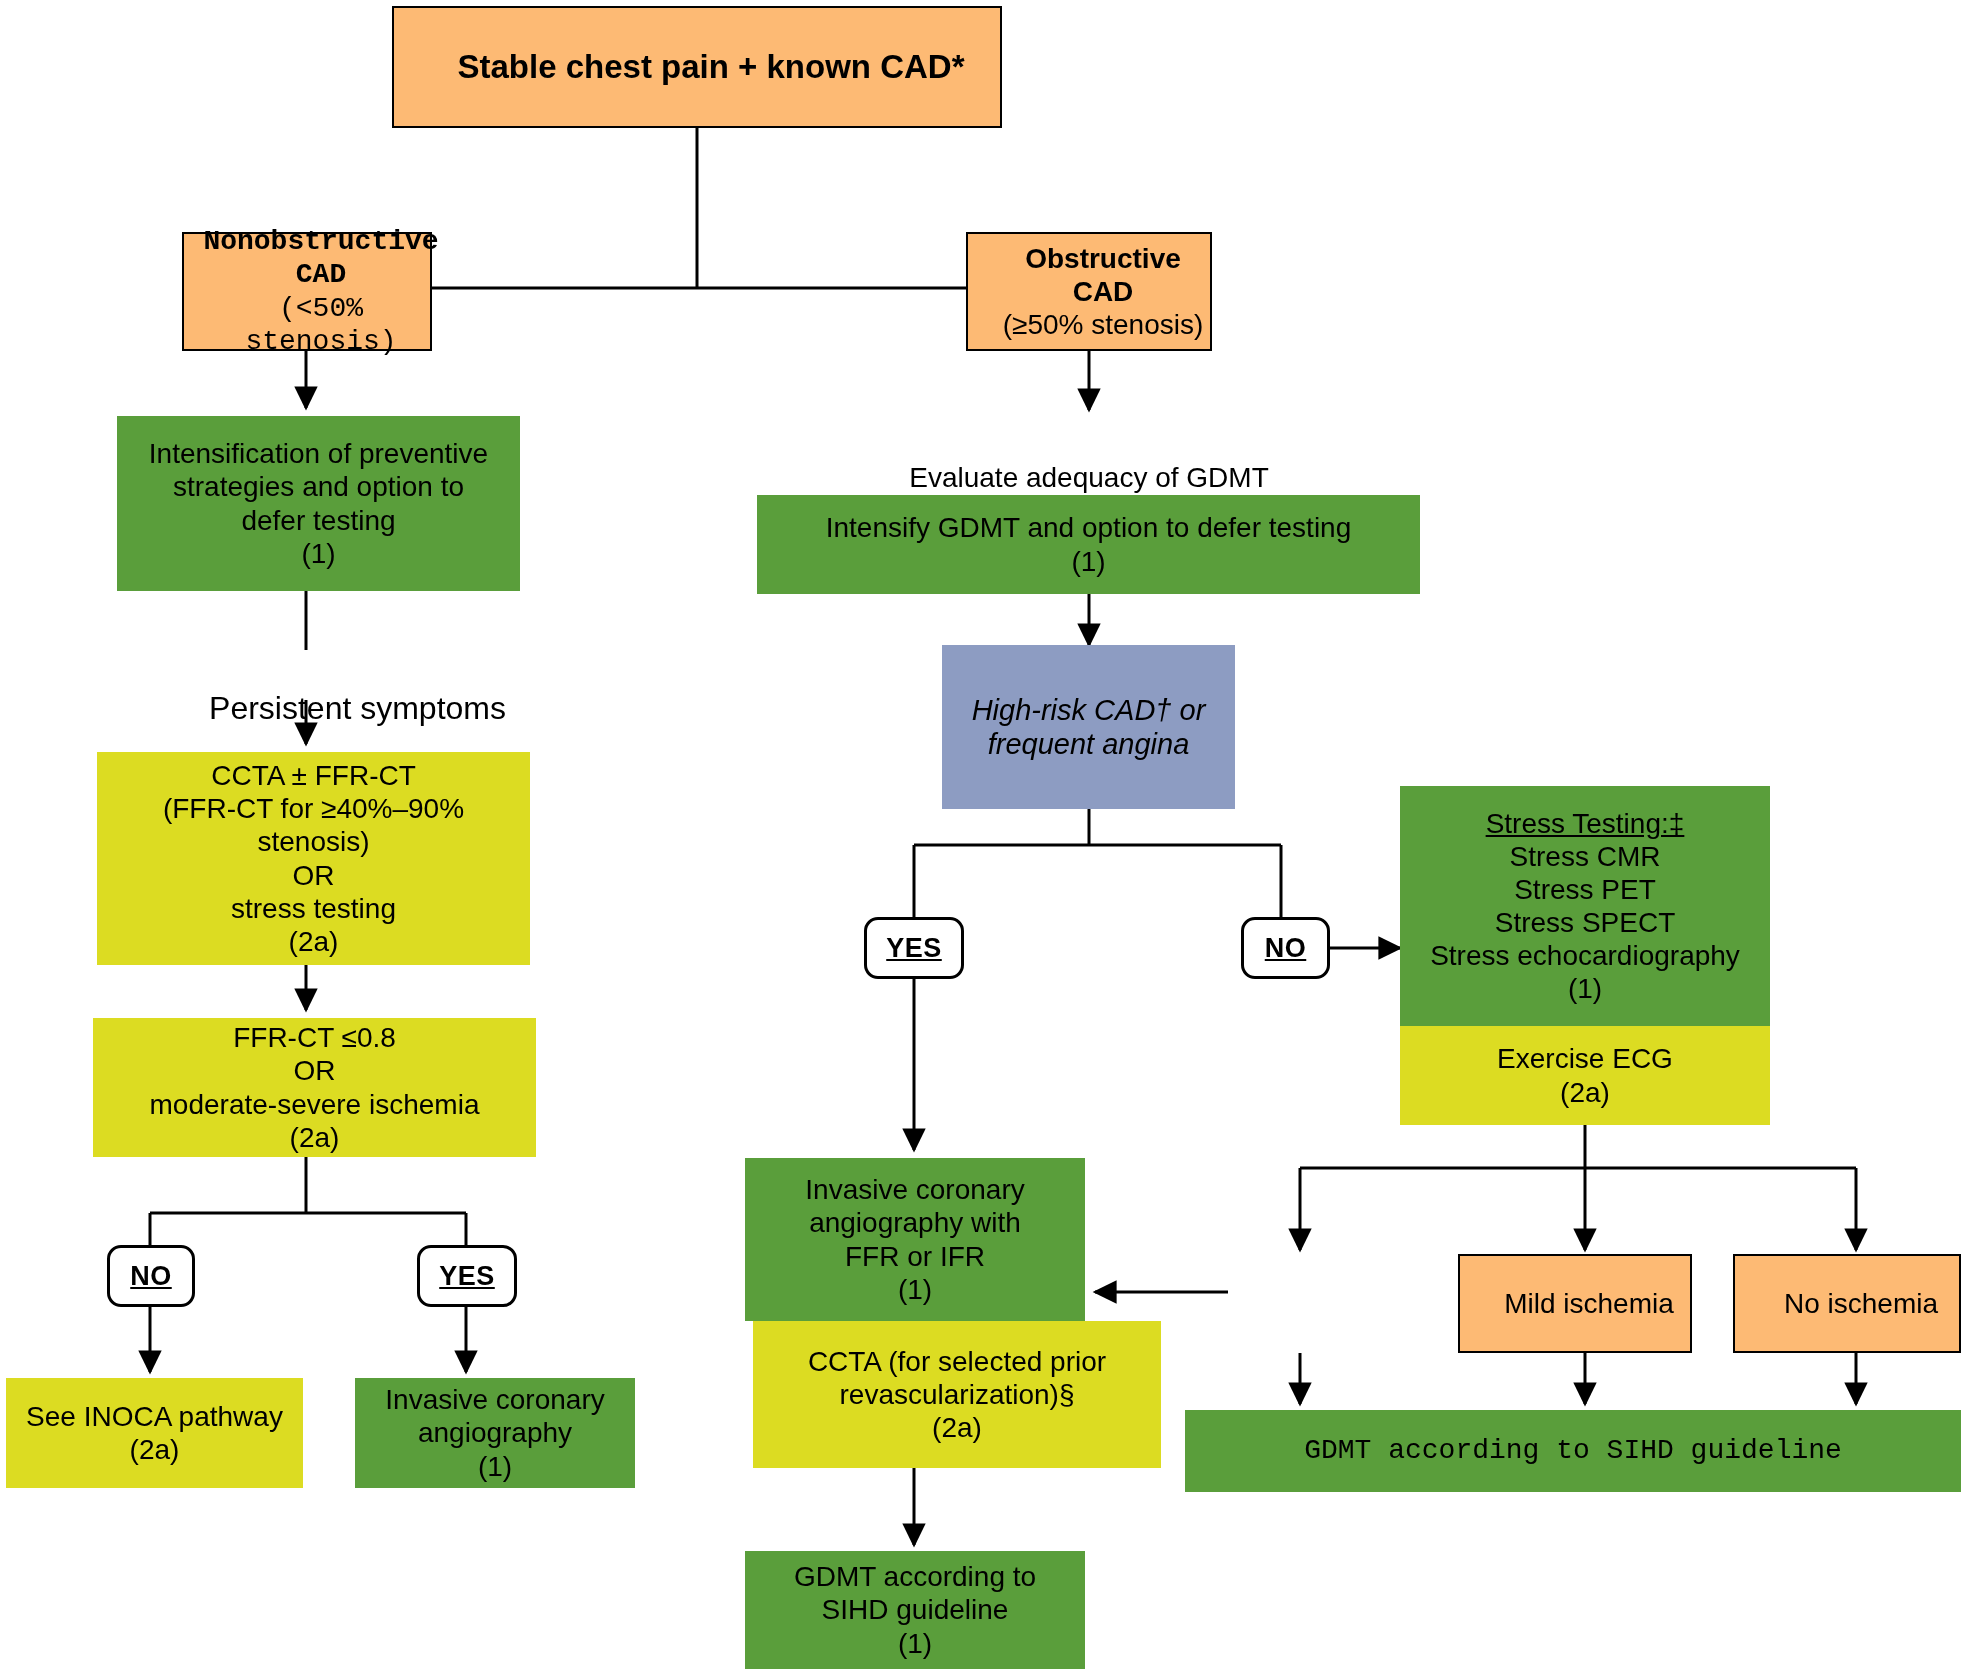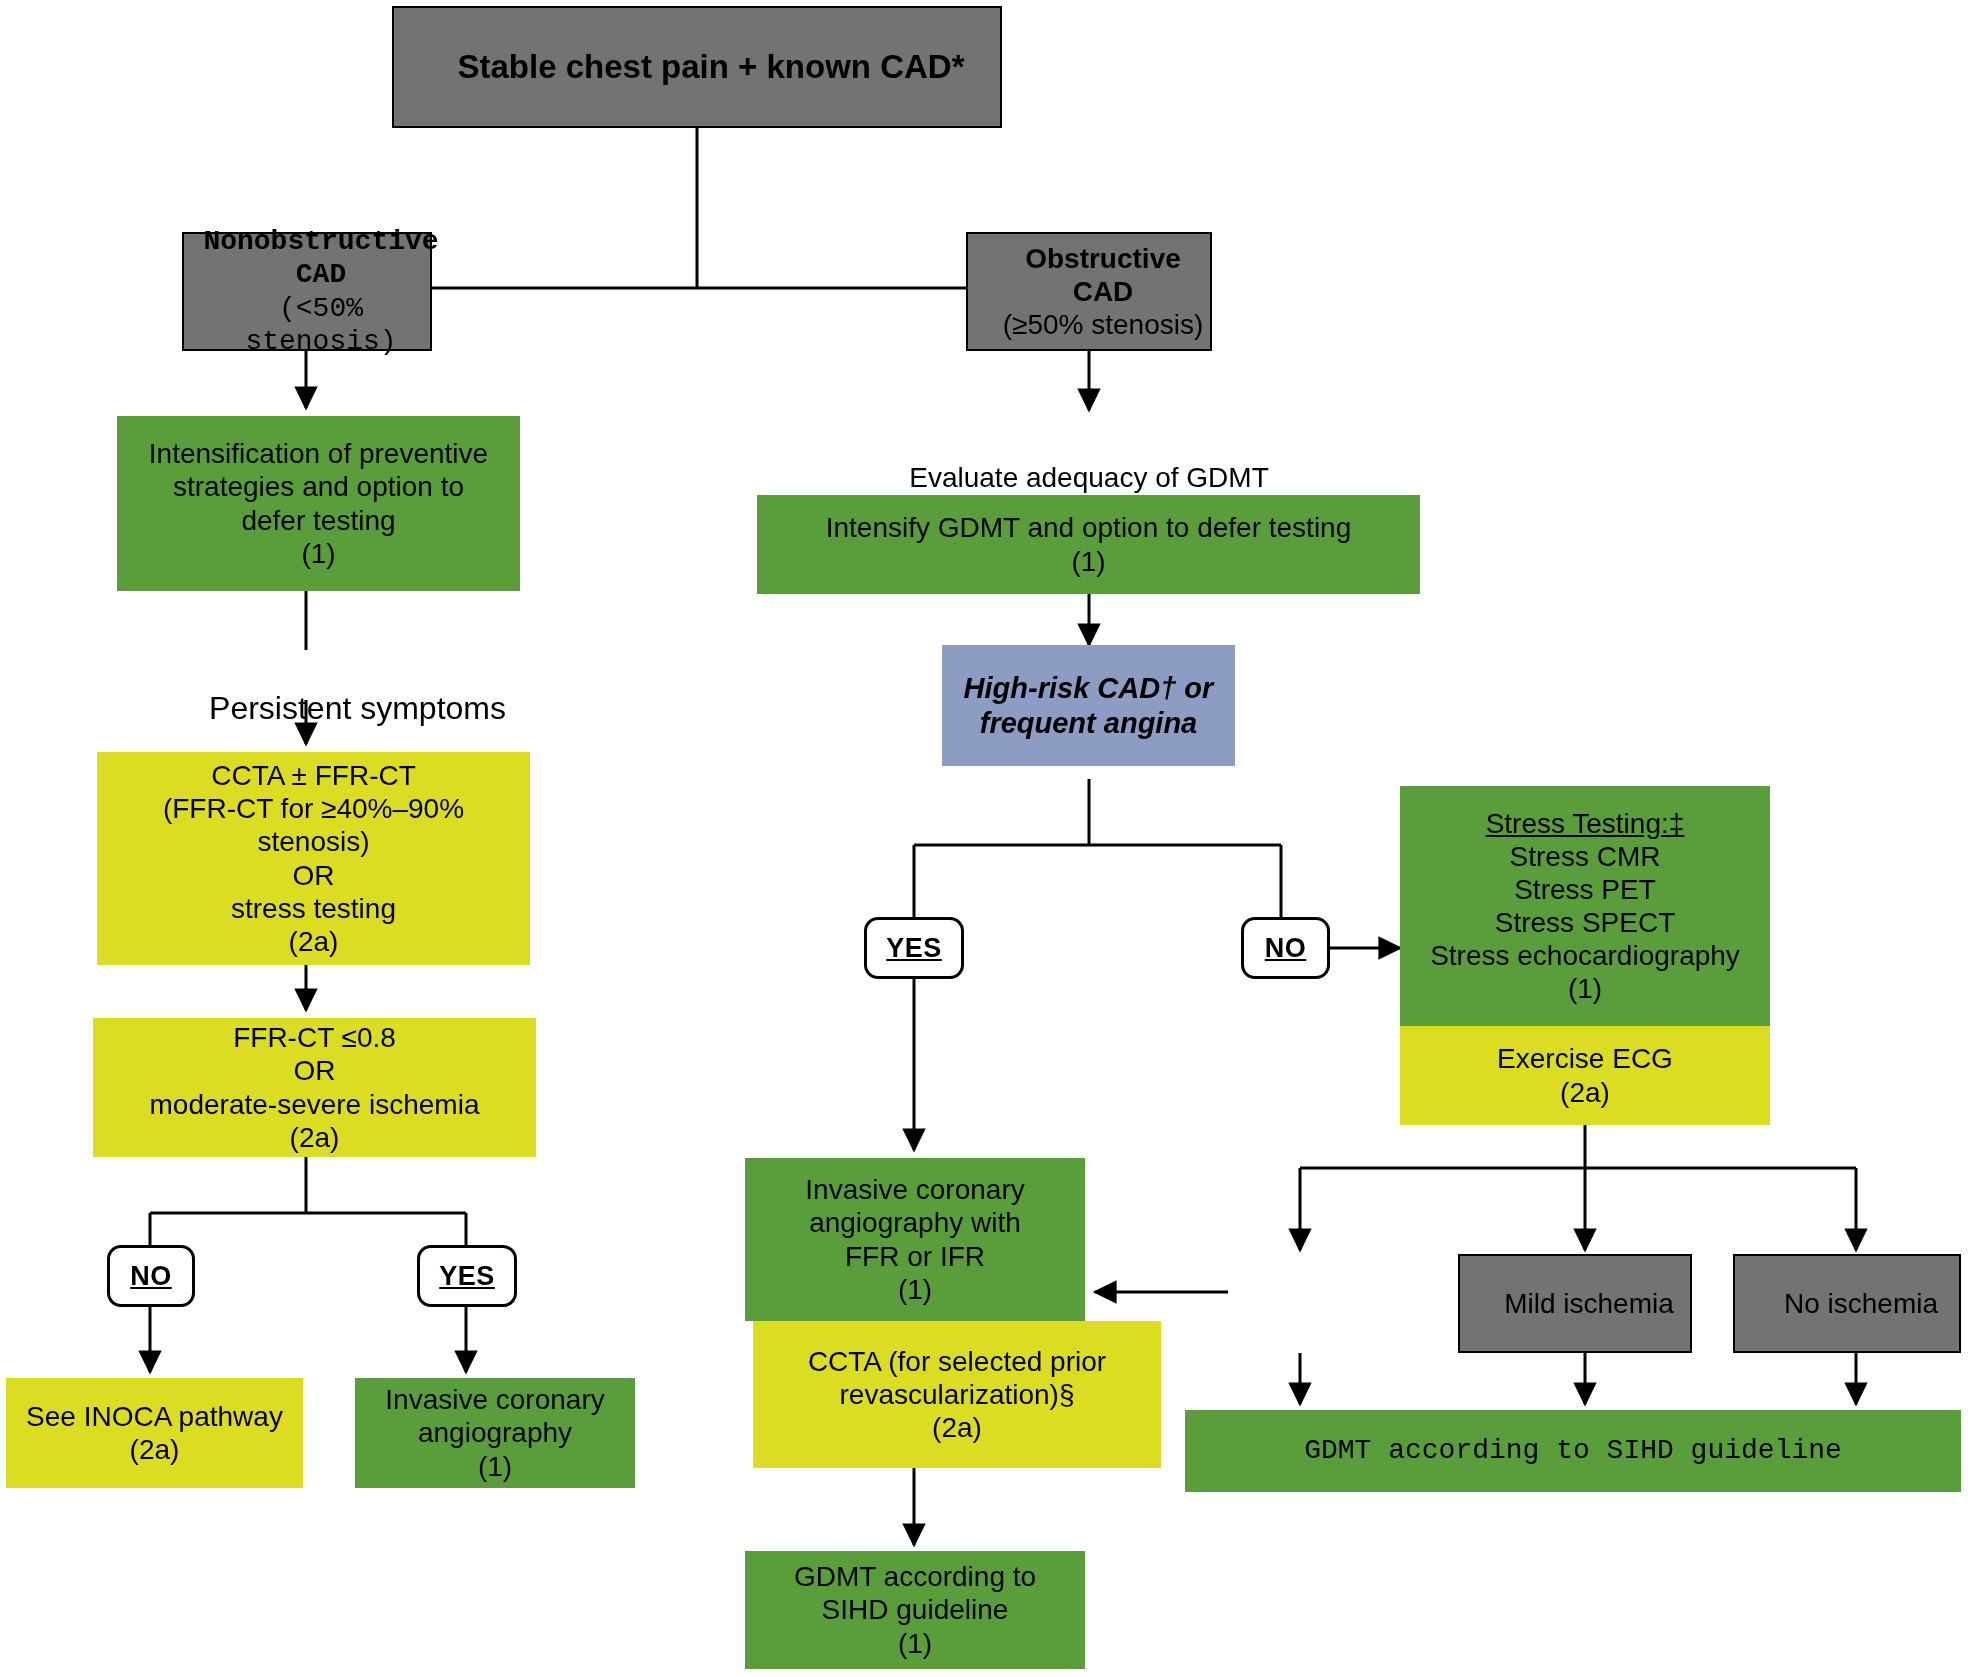--- a/index.html
+++ b/index.html
@@ -22,21 +22,21 @@
     position: absolute;
     box-sizing: border-box;
     display: flex;
     align-items: center;
     justify-content: center;
     text-align: center;
     line-height: 1.18;
     white-space: pre-line;
   }
   .box-white {
-    background: #737373;
+    background: #fdba74;
     border: 2.5px solid #000000;
     padding-left: 28px;
   }
   .box-green {
     background: #5a9e3b;
     border: none;
   }
   .box-yellow {
     background: #dcdc22;
     border: none;
@@ -212,21 +212,21 @@
 
   <div class="plain-text" style="left:789px; top:428px; width:600px; font-size:28px;">
     <span>Evaluate adequacy of GDMT</span>
   </div>
 
   <div class="node box-green" style="left:757px; top:495px; width:663px; height:99px; font-size:28px;">
     <span>Intensify GDMT and option to defer testing
 (1)</span>
   </div>
 
-  <div class="node box-blue italic" style="left:942px; top:645px; width:293px; height:121px; font-size:29px;font-weight:bold;">
+  <div class="node box-blue italic" style="left:942px; top:645px; width:293px; height:164px; font-size:29px;">
     <span>High-risk CAD† or
 frequent angina</span>
   </div>
 
   <div class="pill" style="left:864px; top:917px; width:100px; height:62px; font-size:27px;">
     <span>YES</span>
   </div>
 
   <div class="pill" style="left:1241px; top:917px; width:89px; height:62px; font-size:27px;">
     <span>NO</span>

